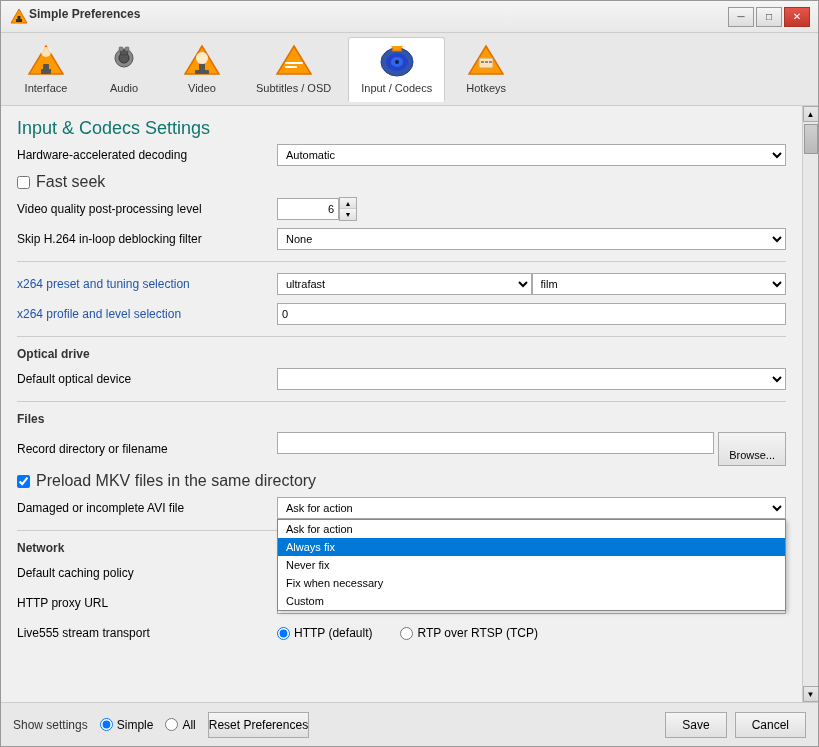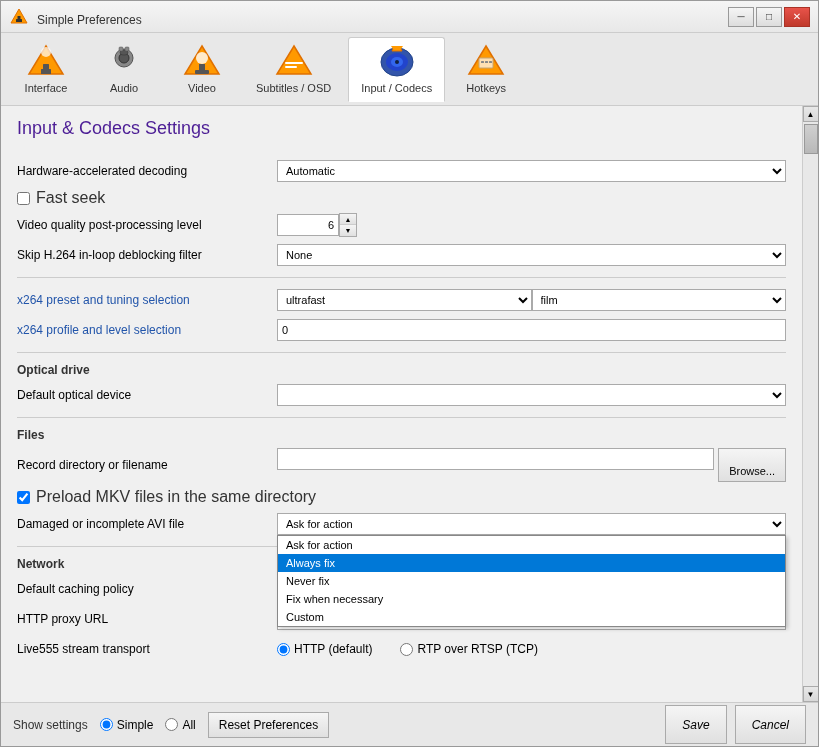--- a/index.html
+++ b/index.html
@@ -24,22 +24,23 @@
       height: 32px;
       display: flex;
       align-items: center;
       justify-content: space-between;
       padding: 0 8px;
       border-bottom: 1px solid #ccc;
       flex-shrink: 0;
     }
     .titlebar-left {
       display: flex;
-      align-items: flex-end;
-      gap: 8px;
+      align-items: flex-start;
+      gap: 0;
+      font-weight: bold;
     }
     .titlebar-title {
       font-size: 12px;
       color: #333;
     }
     .titlebar-buttons {
       display: flex;
       gap: 2px;
     }
     .titlebar-btn {
@@ -102,22 +103,21 @@
     }
     .main-content {
       flex: 1;
       padding: 12px 16px;
       overflow-y: auto;
       overflow-x: hidden;
     }
     .page-title {
       font-size: 18px;
       font-weight: normal;
-      color: #4c1d95;
-      margin-bottom: 16px;
+      color: #0f766e;
       padding-bottom: 4px;
     }
     .scrollbar {
       width: 16px;
       background: #f0f0f0;
       border-left: 1px solid #ccc;
       display: flex;
       flex-direction: column;
       align-items: center;
     }
@@ -334,31 +334,30 @@
     }
     .footer-right {
       display: flex;
       gap: 8px;
     }
     .show-settings-label {
       font-size: 12px;
       color: #333;
     }
     .footer-btn {
-      height: 39px;
+      height: 26px;
       padding: 0 16px;
       border: 1px solid #aaa;
       background: linear-gradient(to bottom, #f5f5f5, #e0e0e0);
       cursor: pointer;
       font-size: 12px;
-      font-style: italic;
     }
     .reset-btn {
       height: 26px;
-      padding: 0 10px;
+      padding: 0 0;
       border: 1px solid #aaa;
       background: linear-gradient(to bottom, #f5f5f5, #e0e0e0);
       cursor: pointer;
       font-size: 12px;
     }
   </style>
 </head>
 <body>
 
 <div class="window">

